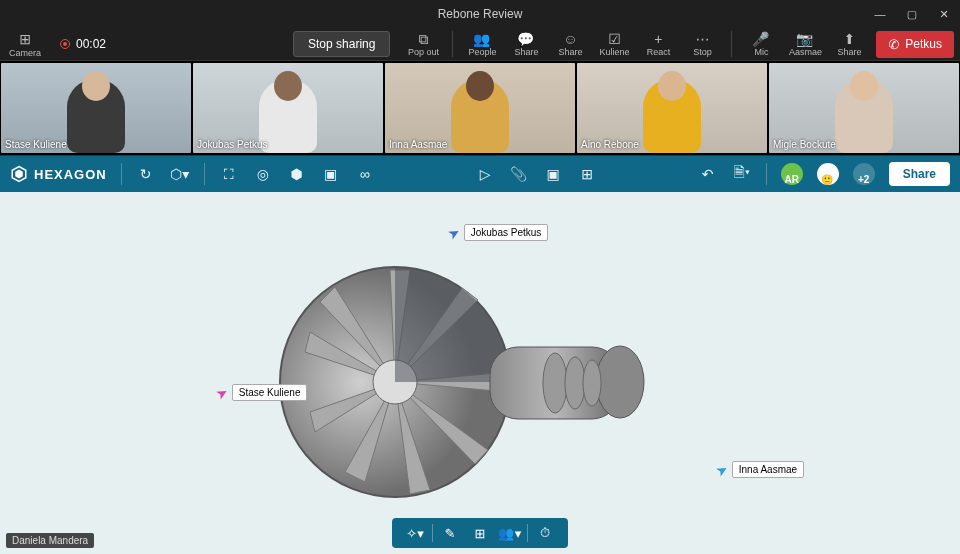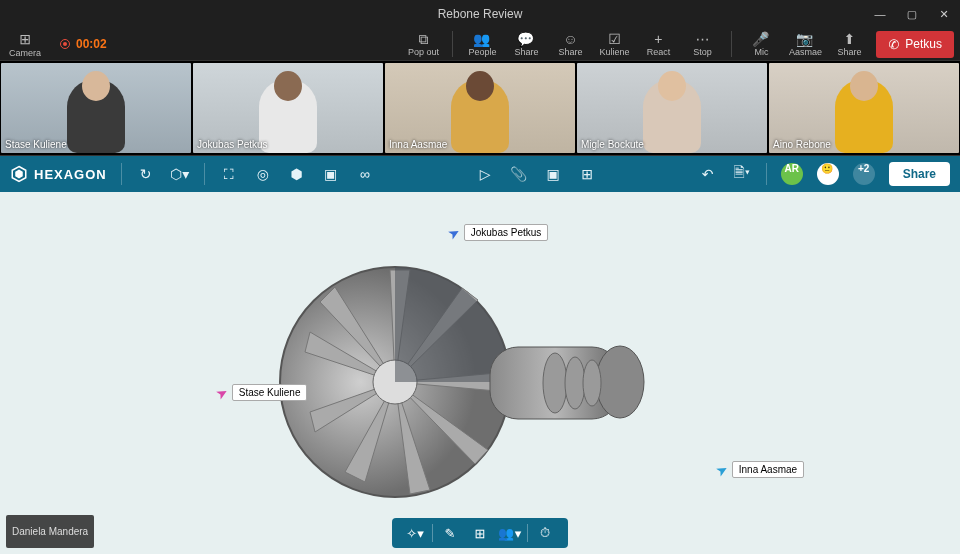--- a/index.html
+++ b/index.html
@@ -7,21 +7,21 @@
 
 
 .titlebar { height: 28px; display: flex; align-items: center; justify-content: center; position: relative; color: #ccc; font-size: 12px; }
 .win-controls { position: absolute; right: 0; top: 0; display: flex; height: 28px; }
 .win-btn { width: 32px; height: 28px; display: flex; align-items: center; justify-content: center; color: #ccc; font-size: 11px; }
 
 
 .meeting-bar { height: 32px; display: flex; align-items: center; padding: 0 6px; }
 .views-btn { display: flex; flex-direction: column; align-items: center; width: 38px; color: #bbb; font-size: 9px; gap: 1px; }
 .views-btn .icon { font-size: 14px; }
-.rec { display: flex; align-items: center; gap: 6px; color: #f97316; margin-left: 16px; font-weight: bold; }
+.rec { display: flex; align-items: center; gap: 6px; color: #ffffff; margin-left: 16px; }
 .rec-dot { width: 10px; height: 10px; border: 1.5px solid #e74c3c; border-radius: 50%; display: flex; align-items: center; justify-content: center; }
 .rec-dot::after { content: ""; width: 4px; height: 4px; border-radius: 50%; background: #e74c3c; }
 .rec-time { font-size: 12px; }
 .spacer { flex: 1; }
 .stop-sharing { background: #3b3b3b; border: 1px solid #555; color: #fff; padding: 5px 14px; border-radius: 3px; font-size: 12px; margin-right: 12px; }
 .tool-icons { display: flex; gap: 2px; }
 .tool-icon { width: 42px; display: flex; flex-direction: column; align-items: center; color: #bbb; font-size: 9px; gap: 1px; }
 .tool-icon .icon { font-size: 14px; height: 15px; }
 .divider { width: 1px; height: 26px; background: #444; margin: 0 6px; }
 .leave { background: #d13438; color: #fff; padding: 6px 12px; border-radius: 3px; font-size: 12px; display: flex; align-items: center; gap: 6px; margin-left: 6px; }
@@ -35,35 +35,35 @@
 .tile-head { position: absolute; left: 50%; top: 8px; transform: translateX(-50%); width: 28px; height: 30px; border-radius: 50%; }
 .tile-name { position: absolute; left: 4px; bottom: 3px; color: #fff; font-size: 10px; text-shadow: 0 0 3px rgba(0,0,0,0.9); }
 
 
 .app-bar { height: 36px; background: #0f6887; display: flex; align-items: center; padding: 0 10px; gap: 14px; color: #fff; }
 .brand { display: flex; align-items: center; gap: 6px; font-weight: 700; font-size: 13px; letter-spacing: 1px; }
 .brand-icon svg { display: block; }
 .app-icon { width: 20px; text-align: center; font-size: 14px; color: #e6f3f8; }
 .app-bar .gap { flex: 1; }
 .app-sep { width: 1px; height: 22px; background: rgba(255,255,255,0.25); }
-.avatar { width: 22px; height: 22px; border-radius: 50%; display: flex; align-items: flex-start; justify-content: center; font-size: 10px; font-weight: bold; }
+.avatar { width: 22px; height: 22px; border-radius: 50%; display: flex; align-items: flex-end; justify-content: center; font-size: 10px; font-weight: bold; }
 .share-btn { background: #fff; color: #0f6887; padding: 5px 14px; border-radius: 4px; font-size: 12px; font-weight: 600; }
 
 
 .canvas { position: relative; height: 362px; background: #e7f0f0; }
 .turbine { position: absolute; left: 260px; top: 20px; width: 400px; height: 300px; }
 .cursor-label { position: absolute; display: flex; align-items: center; gap: 4px; }
 .cursor-arrow { font-size: 14px; }
 .cursor-tag { background: #fff; border: 1px solid #aaa; padding: 2px 6px; font-size: 10px; border-radius: 2px; }
 
 .bottom-bar { position: absolute; left: 50%; bottom: 6px; transform: translateX(-50%); height: 30px; background: #0f6887; border-radius: 4px; display: flex; align-items: center; gap: 4px; padding: 0 10px; }
 .bb-icon { width: 26px; text-align: center; color: #fff; font-size: 13px; }
 .bb-sep { width: 1px; height: 18px; background: rgba(255,255,255,0.3); }
 
-.footer-name { position: absolute; left: 6px; bottom: 6px; background: rgba(40,40,40,0.85); color: #ddd; font-size: 10px; padding: 11px 6px; border-radius: 2px; }
+.footer-name { position: absolute; left: 6px; bottom: 6px; background: rgba(40,40,40,0.85); color: #ddd; font-size: 10px; padding: 2px 6px; border-radius: 2px; }
 </style>
 </head>
 <body>
 
 <div class="titlebar">
   <span>Rebone Review</span>
   <div class="win-controls">
     <div class="win-btn">—</div>
     <div class="win-btn">▢</div>
     <div class="win-btn">✕</div>
@@ -73,20 +73,21 @@
 <div class="meeting-bar">
   <div class="views-btn">
     <span class="icon">⊞</span>
     <span>Camera</span>
   </div>
   <div class="rec">
     <span class="rec-dot"></span>
     <span class="rec-time">00:02</span>
   </div>
   <div class="spacer"></div>
+  <button class="stop-sharing">Stop sharing</button>
   <div class="tool-icons">
     <div class="tool-icon">
         <span class="icon">⧉</span>
         <span>Pop out</span>
       </div>
     <div class="divider"></div>
     <div class="tool-icon">
         <span class="icon">👥</span>
         <span>People</span>
       </div>
@@ -143,30 +144,30 @@
     <div class="tile-head" style="background:#8a6a52"></div>
     <div class="tile-name">Jokubas Petkus</div>
   </div>
   <div class="tile">
     <div class="tile-bg" style="background:linear-gradient(#d4c9b8,#bfb4a2)"></div>
     <div class="tile-person" style="background:#d9a84a"></div>
     <div class="tile-head" style="background:#6b4a36"></div>
     <div class="tile-name">Inna Aasmae</div>
   </div>
   <div class="tile">
+    <div class="tile-bg" style="background:linear-gradient(#d8d0c5,#c0b8ac)"></div>
+    <div class="tile-person" style="background:#e6b020"></div>
+    <div class="tile-head" style="background:#d9b590"></div>
+    <div class="tile-name">Aino Rebone</div>
+  </div>
+  <div class="tile">
     <div class="tile-bg" style="background:linear-gradient(#cdd2d5,#b4b9bc)"></div>
     <div class="tile-person" style="background:#d9c8b8"></div>
     <div class="tile-head" style="background:#e0c0a0"></div>
     <div class="tile-name">Migle Bockute</div>
-  </div>
-  <div class="tile">
-    <div class="tile-bg" style="background:linear-gradient(#d8d0c5,#c0b8ac)"></div>
-    <div class="tile-person" style="background:#e6b020"></div>
-    <div class="tile-head" style="background:#d9b590"></div>
-    <div class="tile-name">Aino Rebone</div>
   </div>
 </div>
 
 <div class="app-bar">
   <div class="brand">
     <span class="brand-icon">
       <svg width="18" height="18" viewBox="0 0 24 24">
           <polygon points="12,2 21,7 21,17 12,22 3,17 3,7" fill="none" stroke="#fff" stroke-width="2"></polygon>
           <polygon points="12,6 17,9 17,15 12,18 7,15 7,9" fill="#fff"></polygon>
         </svg>

